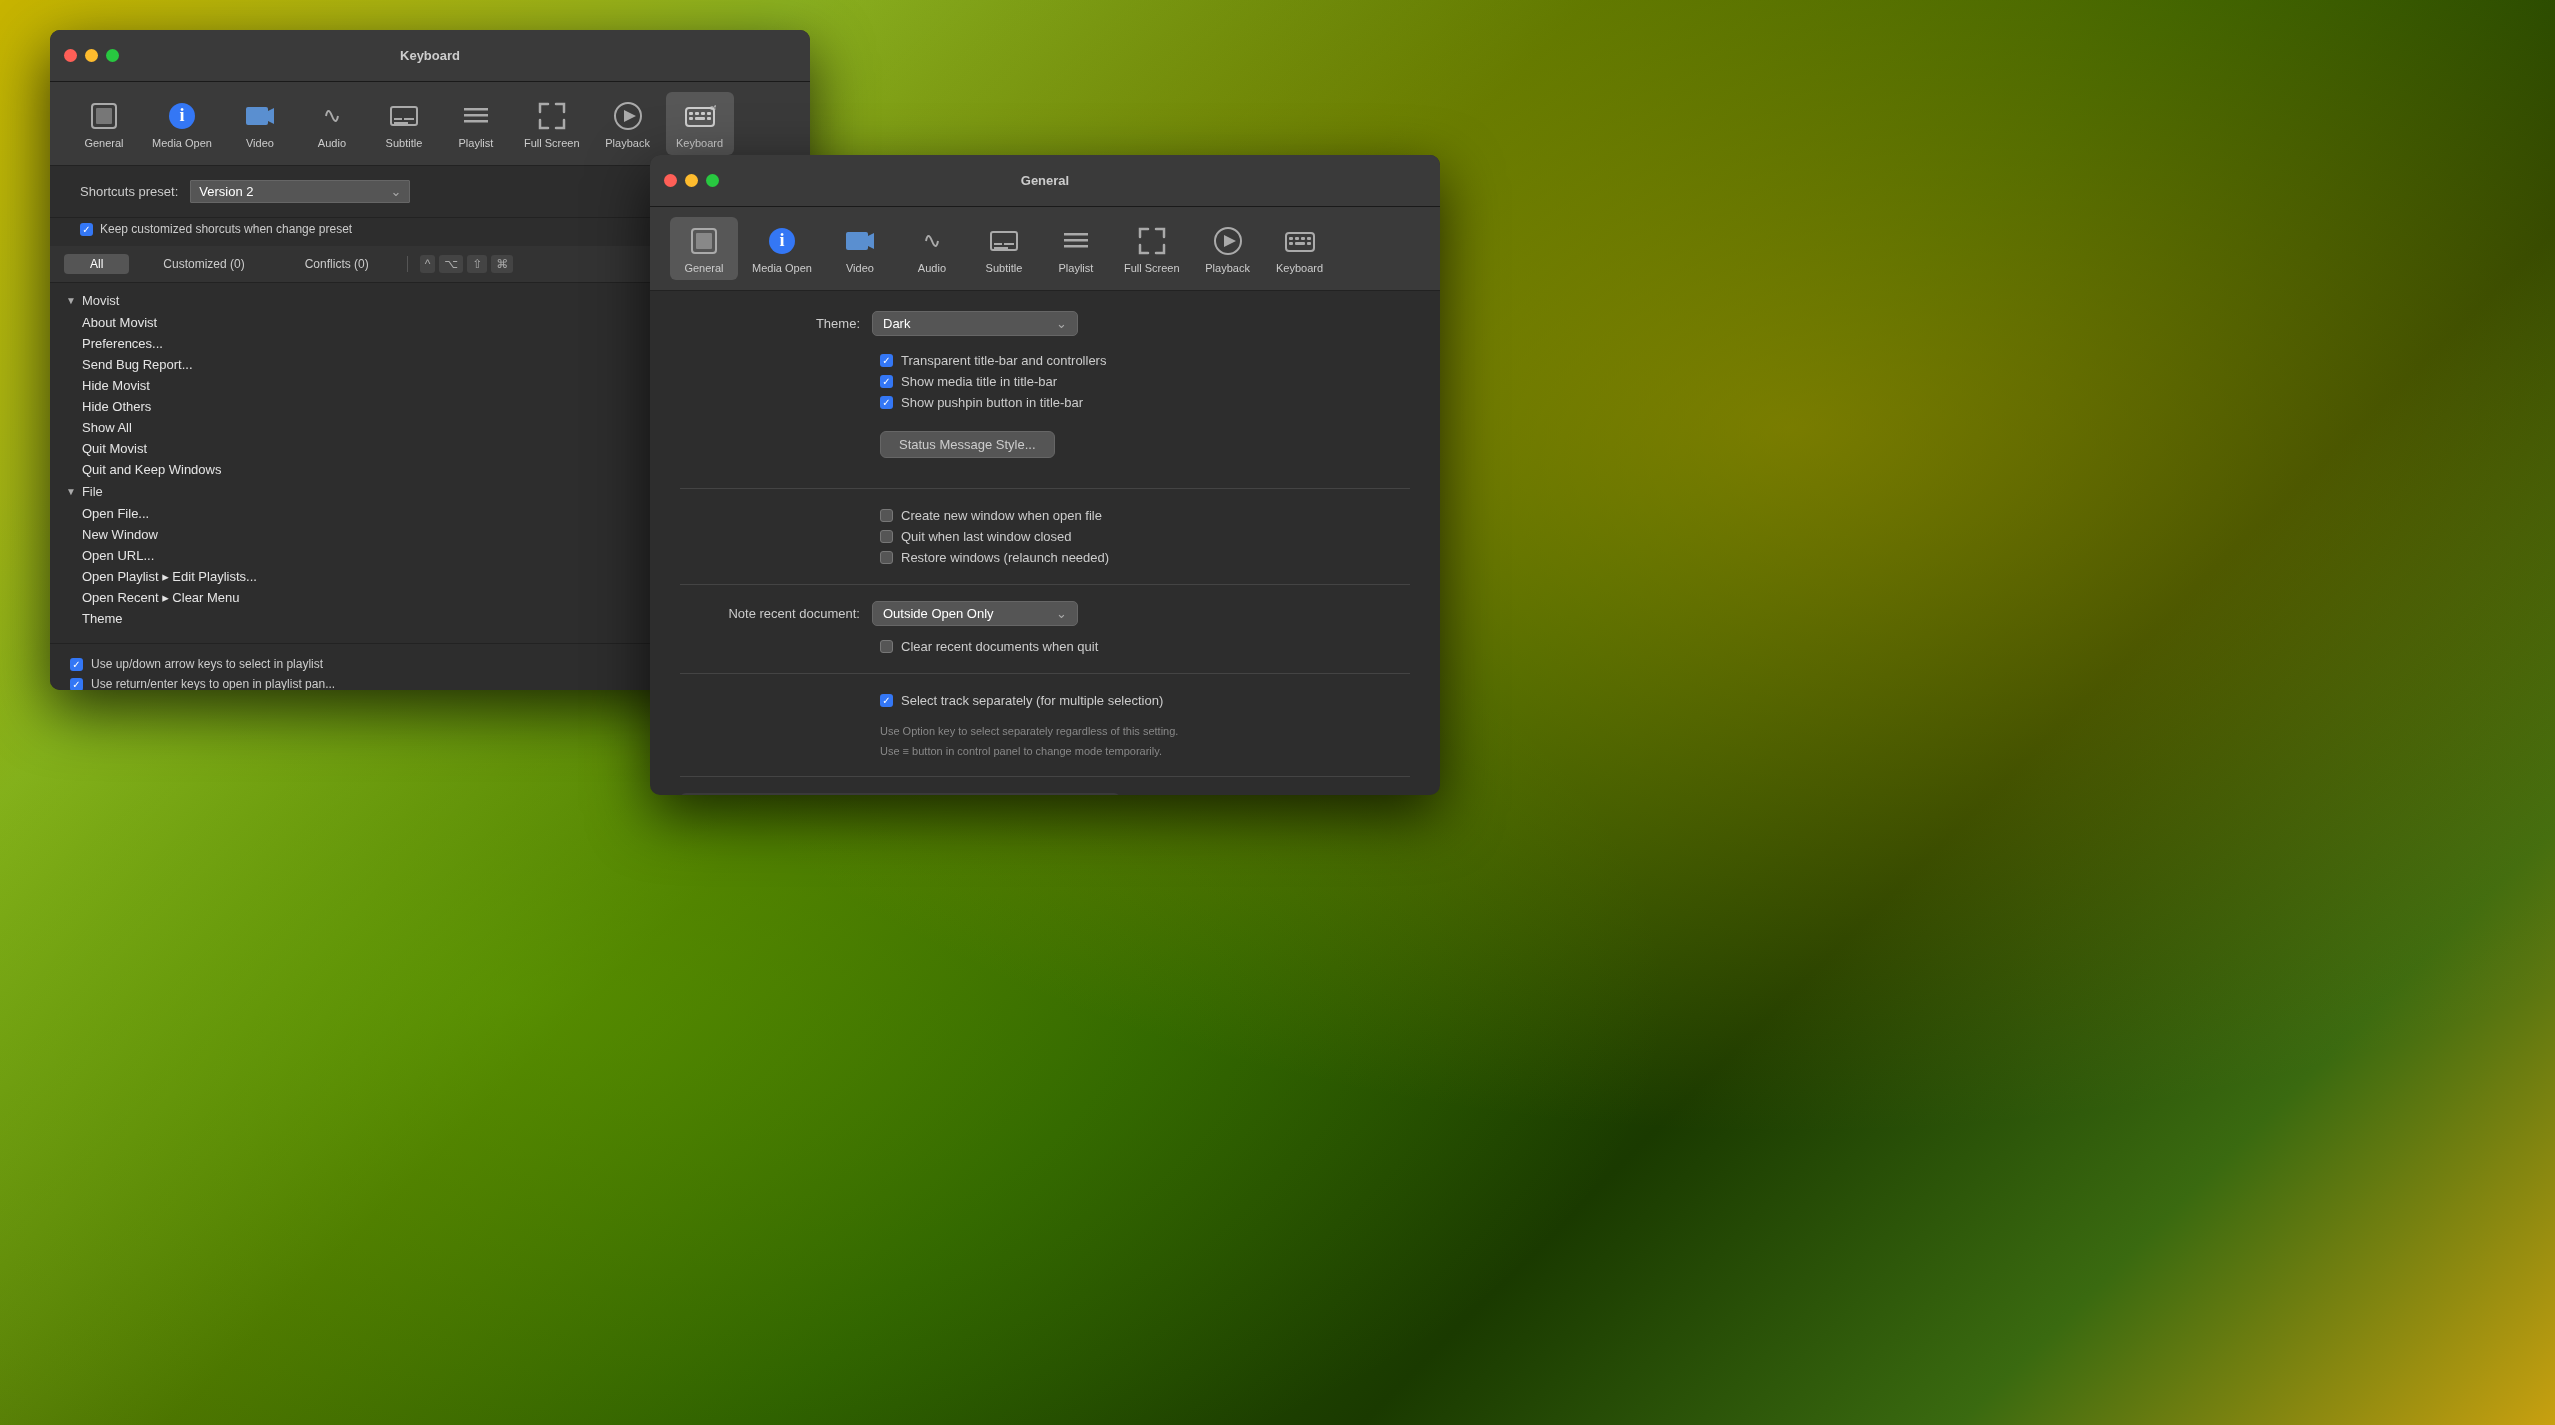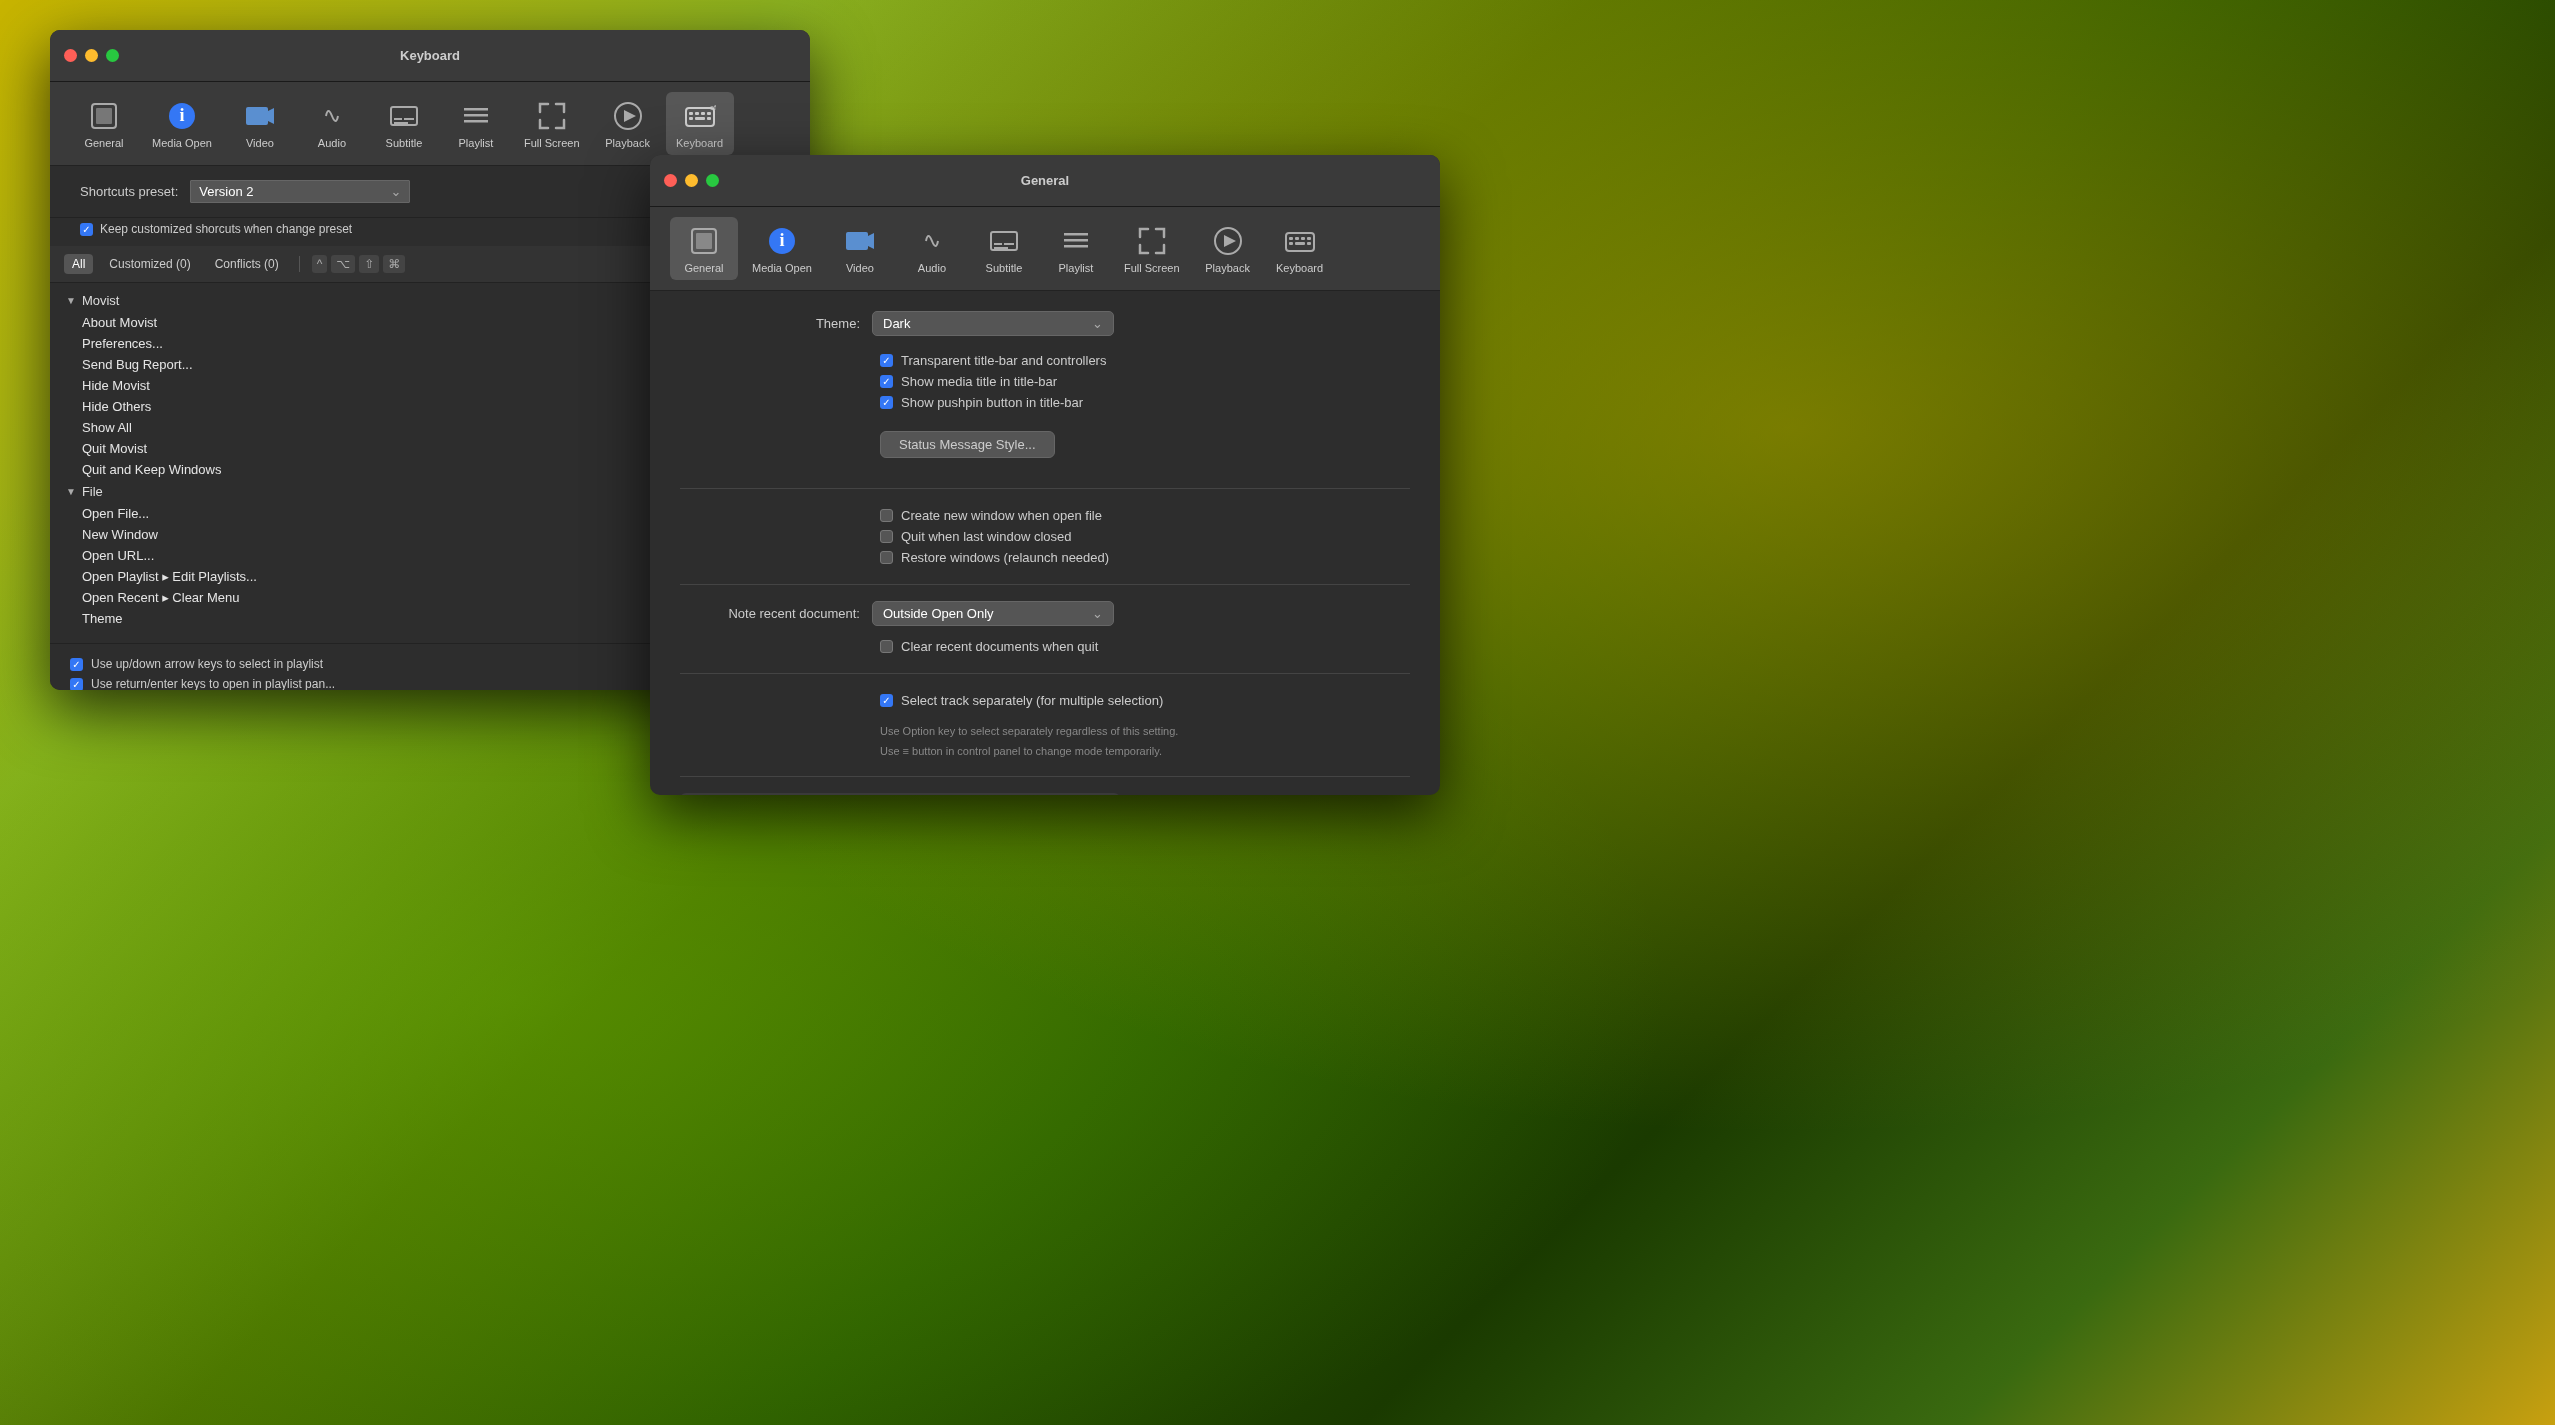--- a/index.html
+++ b/index.html
@@ -164,21 +164,21 @@
     .filter-bar {
       display: flex;
       align-items: center;
       padding: 8px 14px;
       background: #333;
       border-bottom: 1px solid #222;
       gap: 8px;
     }
 
     .filter-btn {
-      padding: 3px 8px;
+      padding: 3px 26px;
       border-radius: 4px;
       font-size: 12px;
       color: #ccc;
       cursor: pointer;
       background: transparent;
       border: none;
     }
 
     .filter-btn.active {
       background: #555;
@@ -285,21 +285,21 @@
       min-width: 180px;
     }
 
     .form-select {
       background: #555;
       border: 1px solid #666;
       border-radius: 5px;
       color: #fff;
       font-size: 13px;
       padding: 4px 10px;
-      width: 242px;
+      width: 206px;
       display: flex;
       align-items: center;
       justify-content: space-between;
       cursor: pointer;
     }
 
     .section-divider {
       border: none;
       border-top: 1px solid #444;
       margin: 16px 0;

